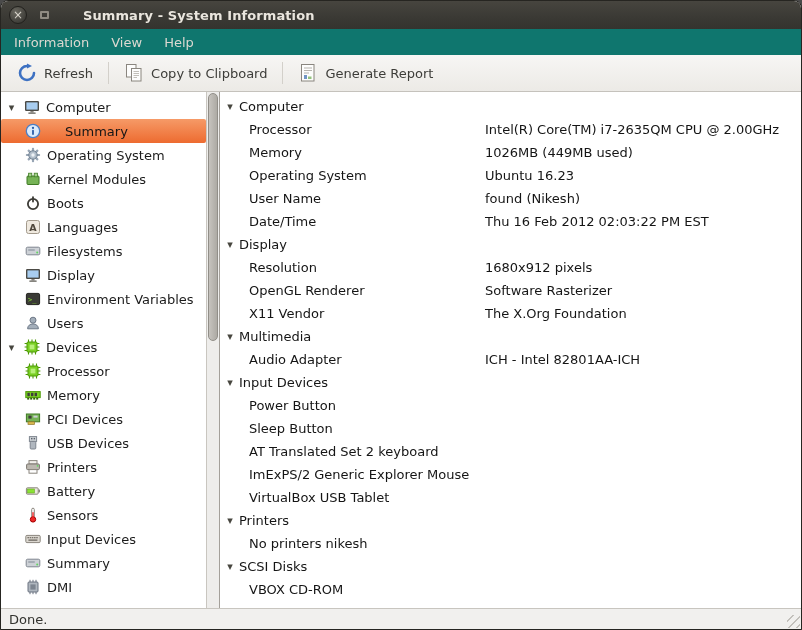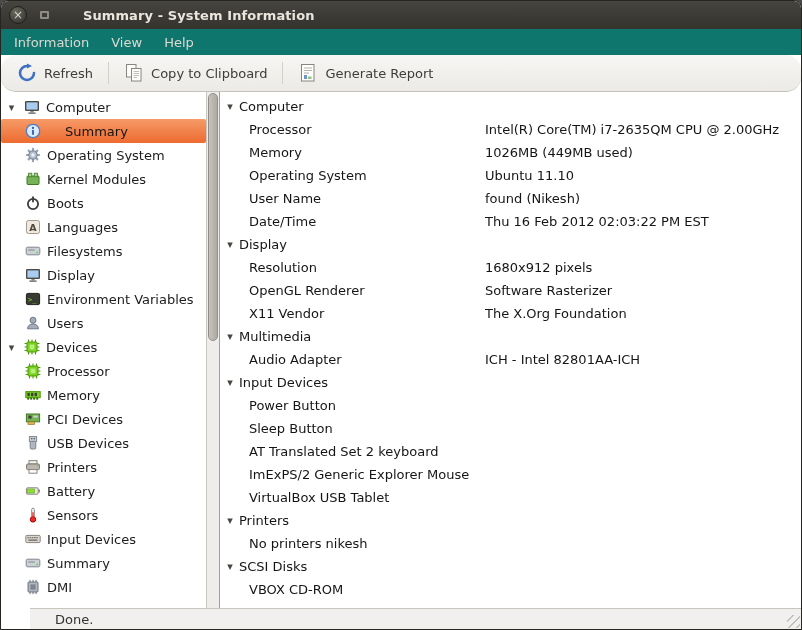--- a/index.html
+++ b/index.html
@@ -37,21 +37,21 @@
     display: flex; align-items: stretch;
     padding-left: 2px;
   }
   .menu-item { padding: 0 11px; display: flex; align-items: center; color: #ddd9d1; }
   
   .toolbar {
     flex: 0 0 37px;
     background: linear-gradient(#f7f6f4, #eceae6);
     border-bottom: 1px solid #c5c2bc;
     display: flex; align-items: center;
-    padding: 0 6px; gap: 2px; border-radius: 15px;
+    padding: 0 6px; gap: 2px;
   }
   .tool-btn { display: flex; align-items: center; gap: 7px; padding: 5px 10px; border-radius: 3px; color: #3d3d39; }
   .tool-sep { width: 1px; height: 22px; background: #d3d0ca; margin: 0 3px; }
   .icn { display: flex; align-items: center; }
   .icn svg { width: 16px; height: 16px; display: block; }
   .tool-icn svg { width: 20px; height: 20px; }
   
   .content { flex: 1; min-height: 0; display: flex; background: #fff; }
   .sidebar { flex: 0 0 219px; display: flex; border-right: 1px solid #a4a09a; background: #fff; }
   .side-list { flex: 1; overflow: hidden; padding-top: 3px; }
@@ -77,24 +77,23 @@
   .main-row.section { padding-left: 4px; }
   .main-row.item { padding-left: 29px; }
   .main-row .expander { width: 12px; flex: 0 0 12px; margin-right: 3px; }
   .m-value { position: absolute; left: 265px; white-space: nowrap; }
   
   .statusbar {
     flex: 0 0 21px;
     background: #f1f0ee;
     border-top: 1px solid #c8c5bf;
     display: flex; align-items: center;
-    padding: 0 25px;
+    padding: 0 8px;
     color: #33332f;
     position: relative;
-    margin-left: 29px;
   }
   .grip {
     position: absolute; right: 1px; bottom: 1px; width: 13px; height: 13px;
     background: repeating-linear-gradient(135deg, transparent 0 4px, #b7b4ae 4px 5.5px);
     opacity: 0.8;
   }
 </style>
 </head>
 <body>
 
@@ -419,21 +418,21 @@
         <div class="main-row item">
           <span class="m-label">Processor</span>
           <span class="m-value">Intel(R) Core(TM) i7-2635QM CPU @ 2.00GHz</span>
         </div>
         <div class="main-row item">
           <span class="m-label">Memory</span>
           <span class="m-value">1026MB (449MB used)</span>
         </div>
         <div class="main-row item">
           <span class="m-label">Operating System</span>
-          <span class="m-value">Ubuntu 11.10</span>
+          <span class="m-value">Ubuntu 16.23</span>
         </div>
         <div class="main-row item">
           <span class="m-label">User Name</span>
           <span class="m-value">found (Nikesh)</span>
         </div>
         <div class="main-row item">
           <span class="m-label">Date/Time</span>
           <span class="m-value">Thu 16 Feb 2012 02:03:22 PM EST</span>
         </div>
         <div class="main-row section">

